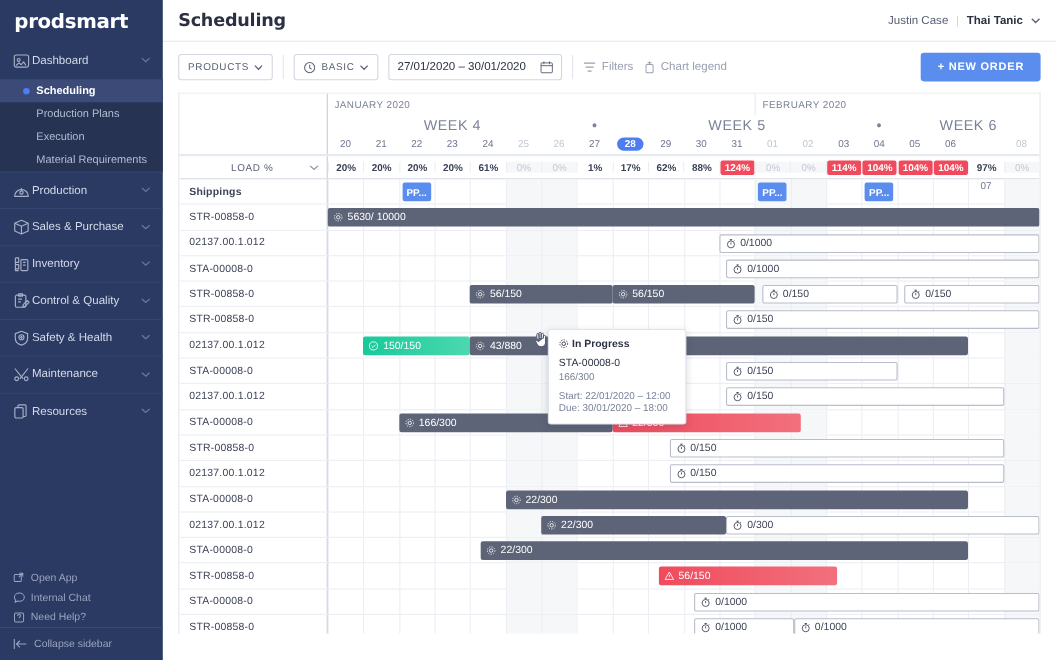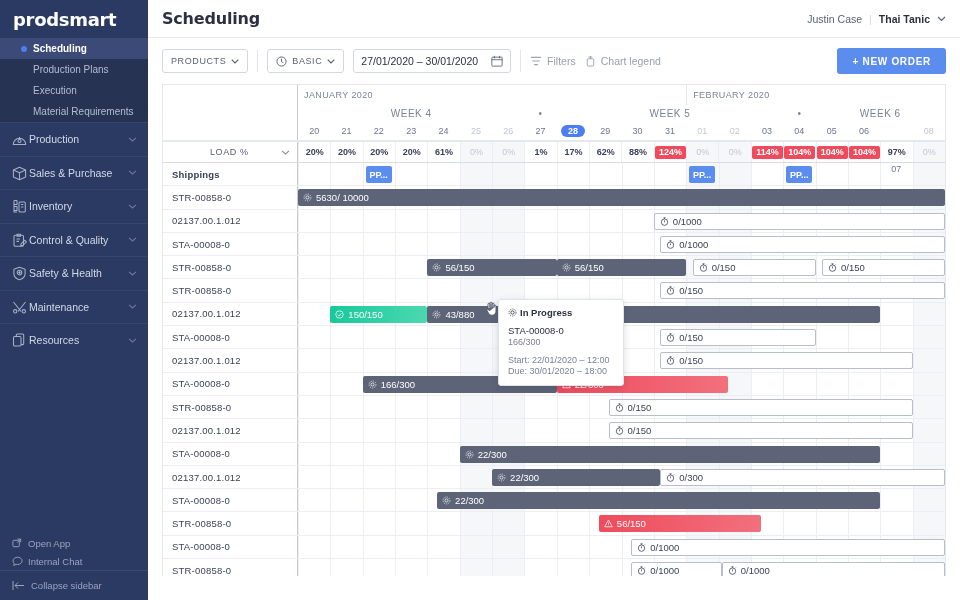--- a/index.html
+++ b/index.html
@@ -106,21 +106,21 @@
   .hdr-right { flex: 1 1 auto; }
   .month-row { height: 20px; display: flex; }
   .month-cell {
     display: flex; align-items: center; padding-left: 6px;
     font-size: 9px; color: #7b8298; letter-spacing: .4px;
     border-left: 1px solid #e6e8ef;
   }
   .week-row { height: 16px; display: flex; }
   .week-cell {
     display: flex; align-items: center; justify-content: center;
-    font-size: 10px; color: #7b8298; letter-spacing: .5px;
+    font-size: 13px; color: #7b8298; letter-spacing: .5px;
   }
   .day-row { height: 19px; display: flex; }
   .day-cell {
     display: flex; align-items: center; justify-content: center;
     font-size: 9px; color: #6e7governor;
   }
   .day-cell { color: #6e7590; }
   .day-cell.dim { color: #c3c7d4; }
   .day-cell .badge {
     background: #4d7cf3; color: #fff; border-radius: 9px;
@@ -189,20 +189,35 @@
   .cursor-hand { position: absolute; z-index: 45; font-size: 13px; color: #5a6075; }
 </style>
 </head>
 <body>
 
 <div class="app">
 
   <aside class="sidebar">
     <div class="brand">prodsmart</div>
     <nav class="nav" id="nav">
+        <div class="nav-group first">
+          <span class="ico">
+            <svg width="15" height="15" viewBox="0 0 15 15" stroke="#c6cde0" fill="none" stroke-width="1.05" stroke-linejoin="round">
+              <rect x="1" y="2" width="13" height="11" rx="1.6"></rect>
+              <circle cx="5" cy="6.5" r="1.3"></circle>
+              <path d="M2.5 11.5l2.8-2.3 2 1.6 2.2-2.6 2 3.3"></path>
+            </svg>
+          </span>
+          <span class="lbl">Dashboard</span>
+          <span class="chev">
+            <svg width="9" height="5" viewBox="0 0 9 5">
+              <path d="M1 .8l3.5 3.2L8 .8" stroke="#9aa4c0" fill="none" stroke-width="1.1"></path>
+            </svg>
+          </span>
+        </div>
         <div class="sub">
           <div class="sub-item active">Scheduling</div>
           <div class="sub-item">Production Plans</div>
           <div class="sub-item">Execution</div>
           <div class="sub-item">Material Requirements</div>
         </div>
         <div class="nav-group">
           <span class="ico">
             <svg width="15" height="15" viewBox="0 0 15 15" stroke="#c6cde0" fill="none" stroke-width="1.05" stroke-linejoin="round">
               <path d="M1.3 12.5a6.2 6.2 0 0 1 12.4 0z"></path>
@@ -317,20 +332,29 @@
           </span>
           <span>Open App</span>
         </div>
         <div class="foot-item">
           <span>
             <svg width="11" height="11" viewBox="0 0 12 12" stroke="#9aa4c0" fill="none" stroke-width="1" stroke-linejoin="round">
               <path d="M1.2 5.3c0-2.2 2.2-4 4.9-4s4.9 1.8 4.9 4-2.2 4-4.9 4c-.6 0-1.2-.1-1.7-.2L1.8 10.3l.7-2a3.6 3.6 0 0 1-1.3-3z"></path>
             </svg>
           </span>
           <span>Internal Chat</span>
+        </div>
+        <div class="foot-item">
+          <span>
+            <svg width="11" height="11" viewBox="0 0 12 12" stroke="#9aa4c0" fill="none" stroke-width="1" stroke-linejoin="round">
+              <rect x="1.3" y="1.3" width="9" height="9" rx="1.3"></rect>
+              <path d="M4.2 4.3c0-1 .7-1.5 1.6-1.5s1.5.6 1.5 1.4-1.5 1.2-1.5 2.3M5.8 8.3v.3"></path>
+            </svg>
+          </span>
+          <span>Need Help?</span>
         </div>
       </div>
     <div class="collapse">
       <span>
         <svg width="13" height="9" viewBox="0 0 13 9">
             <path d="M1 0v9M3 4.5h9M6 1.5L3 4.5l3 3" stroke="#9aa4c0" fill="none" stroke-width="1"></path>
           </svg>
       </span>
       <span>Collapse sidebar</span>
     </div>
@@ -453,21 +477,21 @@
 
         <div class="load-row">
           <div class="load-left">
             <span class="lt">LOAD %</span>
             <span>
               <svg width="9" height="5" viewBox="0 0 9 5">
                   <path d="M1 .8l3.5 3.2L8 .8" stroke="#8b90a3" fill="none" stroke-width="1.1"></path>
                 </svg>
             </span>
           </div>
-          <div style="flex:1 1 auto; display:flex;" id="load-cells">
+          <div style="flex:1 1 auto; display:flex;align-items:center;" id="load-cells">
               <div class="load-cell" style="width: 5%;">20%</div>
               <div class="load-cell" style="width: 5%;">20%</div>
               <div class="load-cell" style="width: 5%;">20%</div>
               <div class="load-cell" style="width: 5%;">20%</div>
               <div class="load-cell" style="width: 5%;">61%</div>
               <div class="load-cell zero" style="width: 5%;">0%</div>
               <div class="load-cell zero" style="width: 5%;">0%</div>
               <div class="load-cell" style="width: 5%;">1%</div>
               <div class="load-cell" style="width: 5%;">17%</div>
               <div class="load-cell" style="width: 5%;">62%</div>

